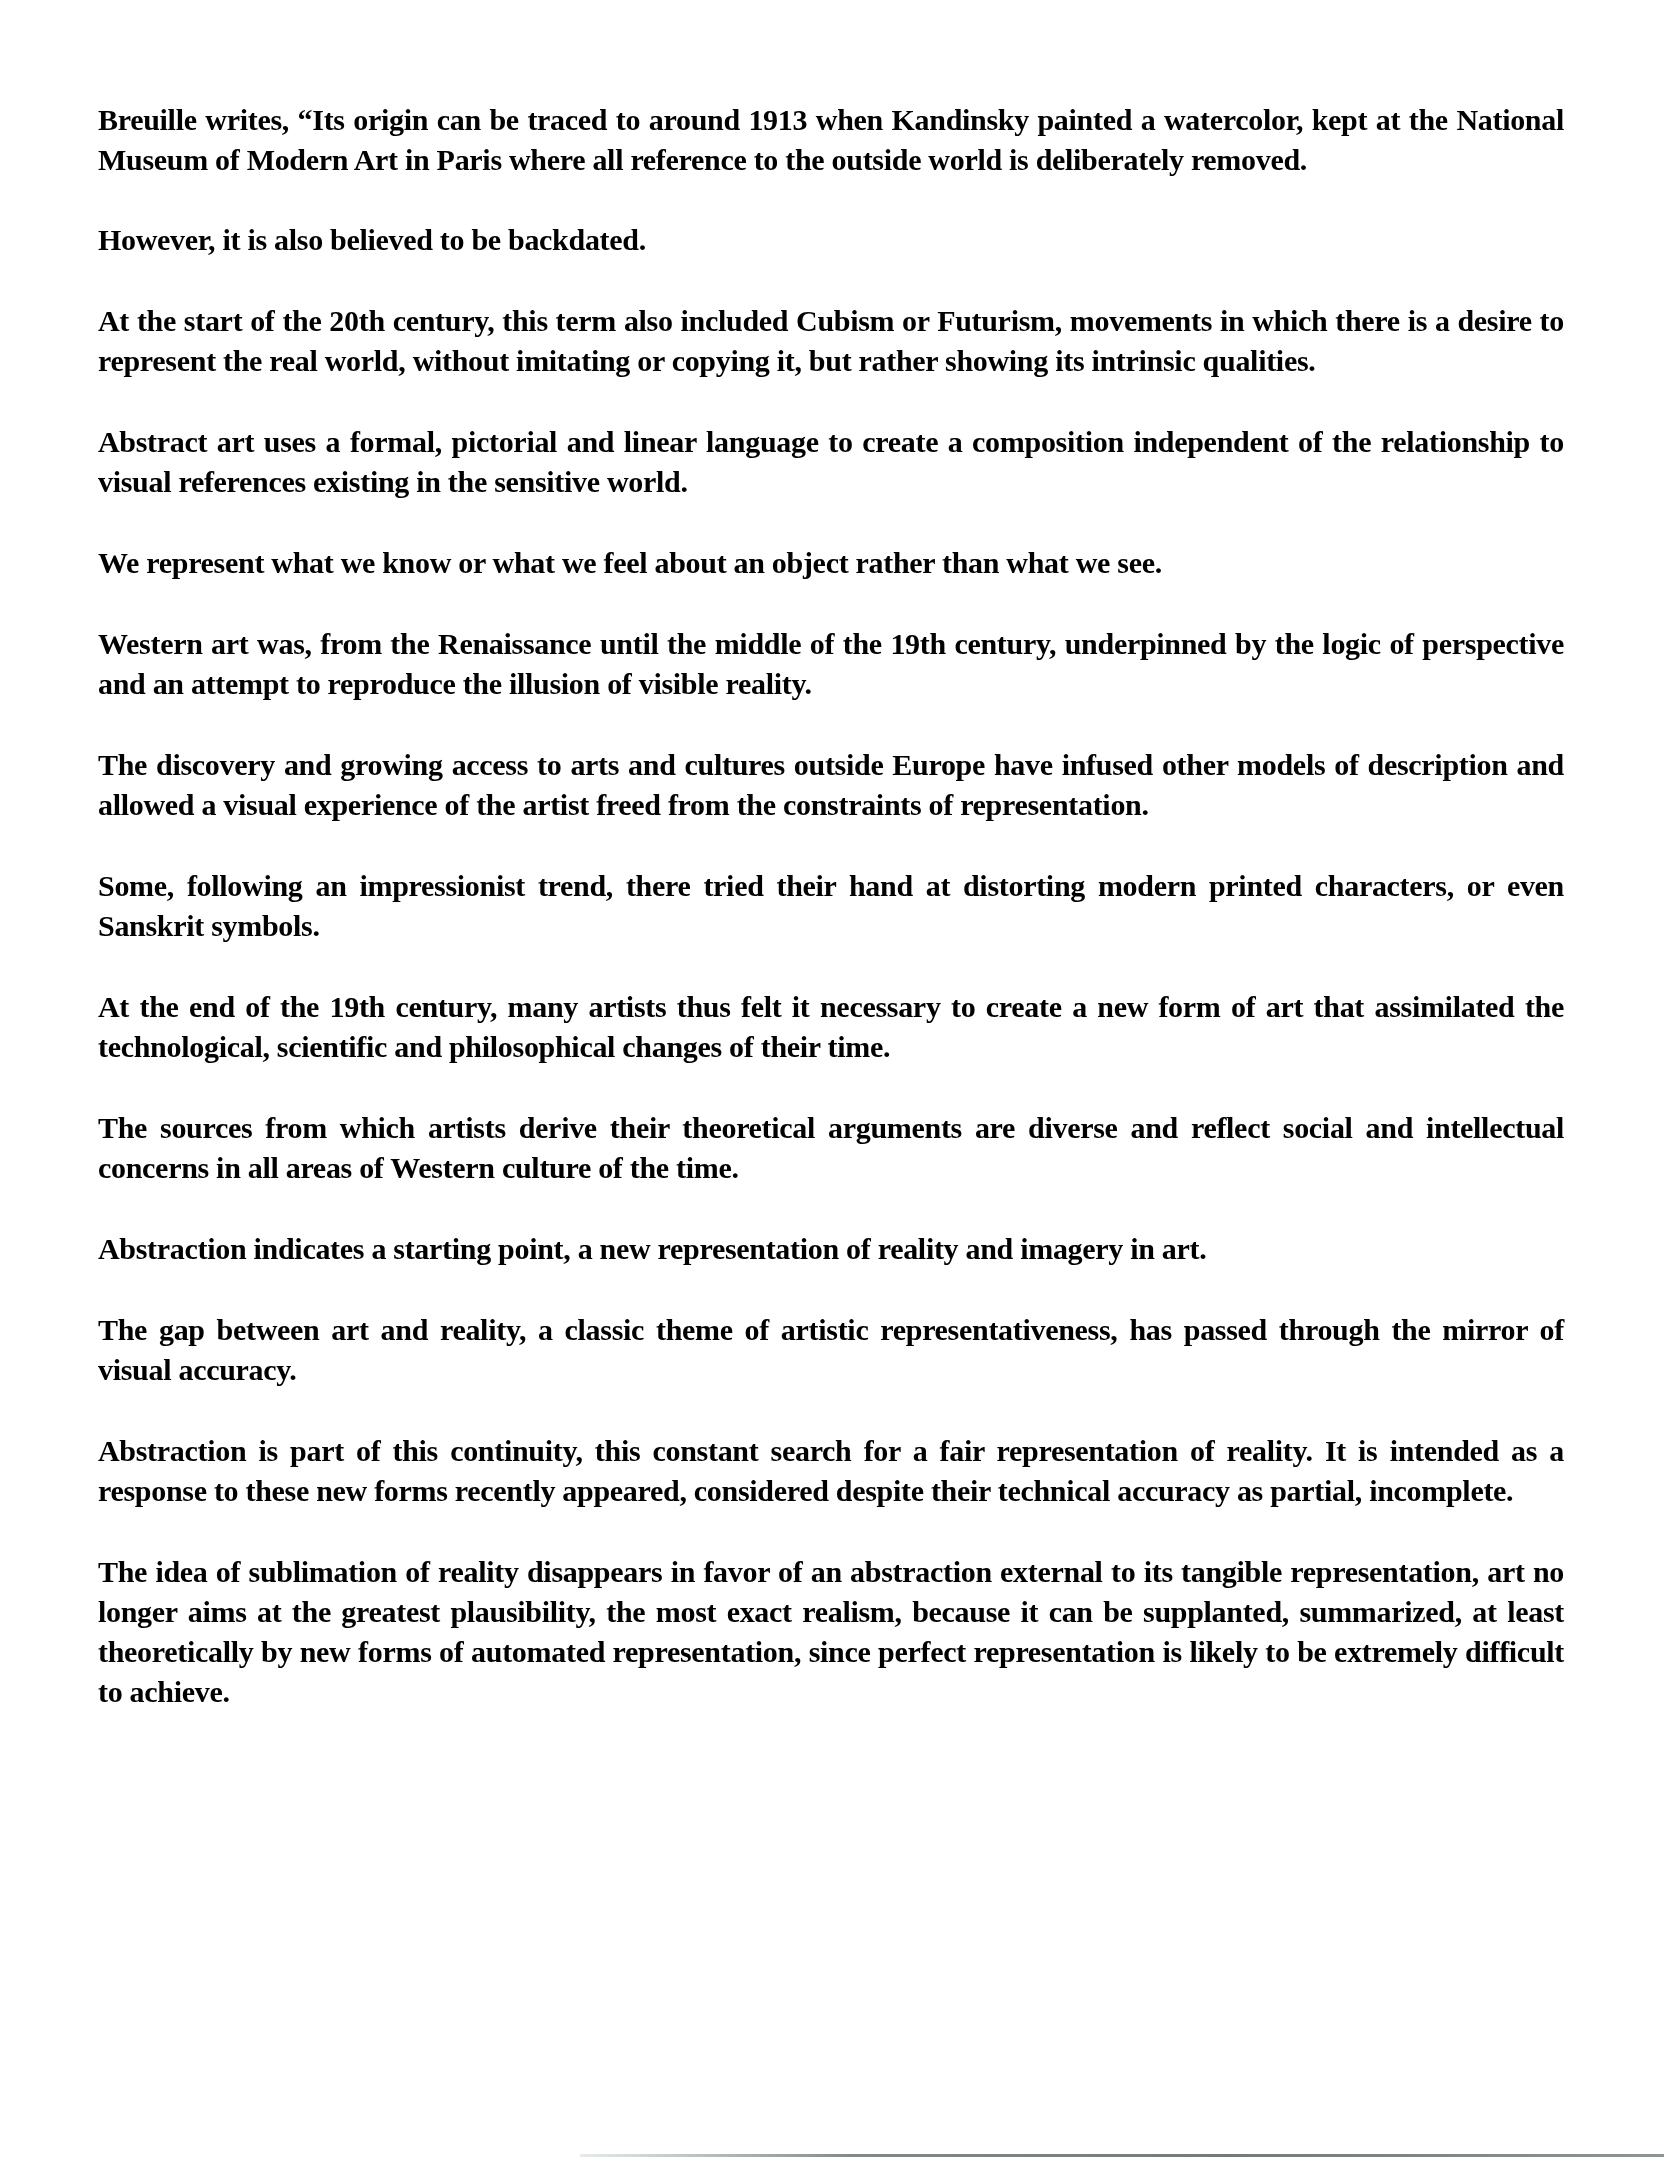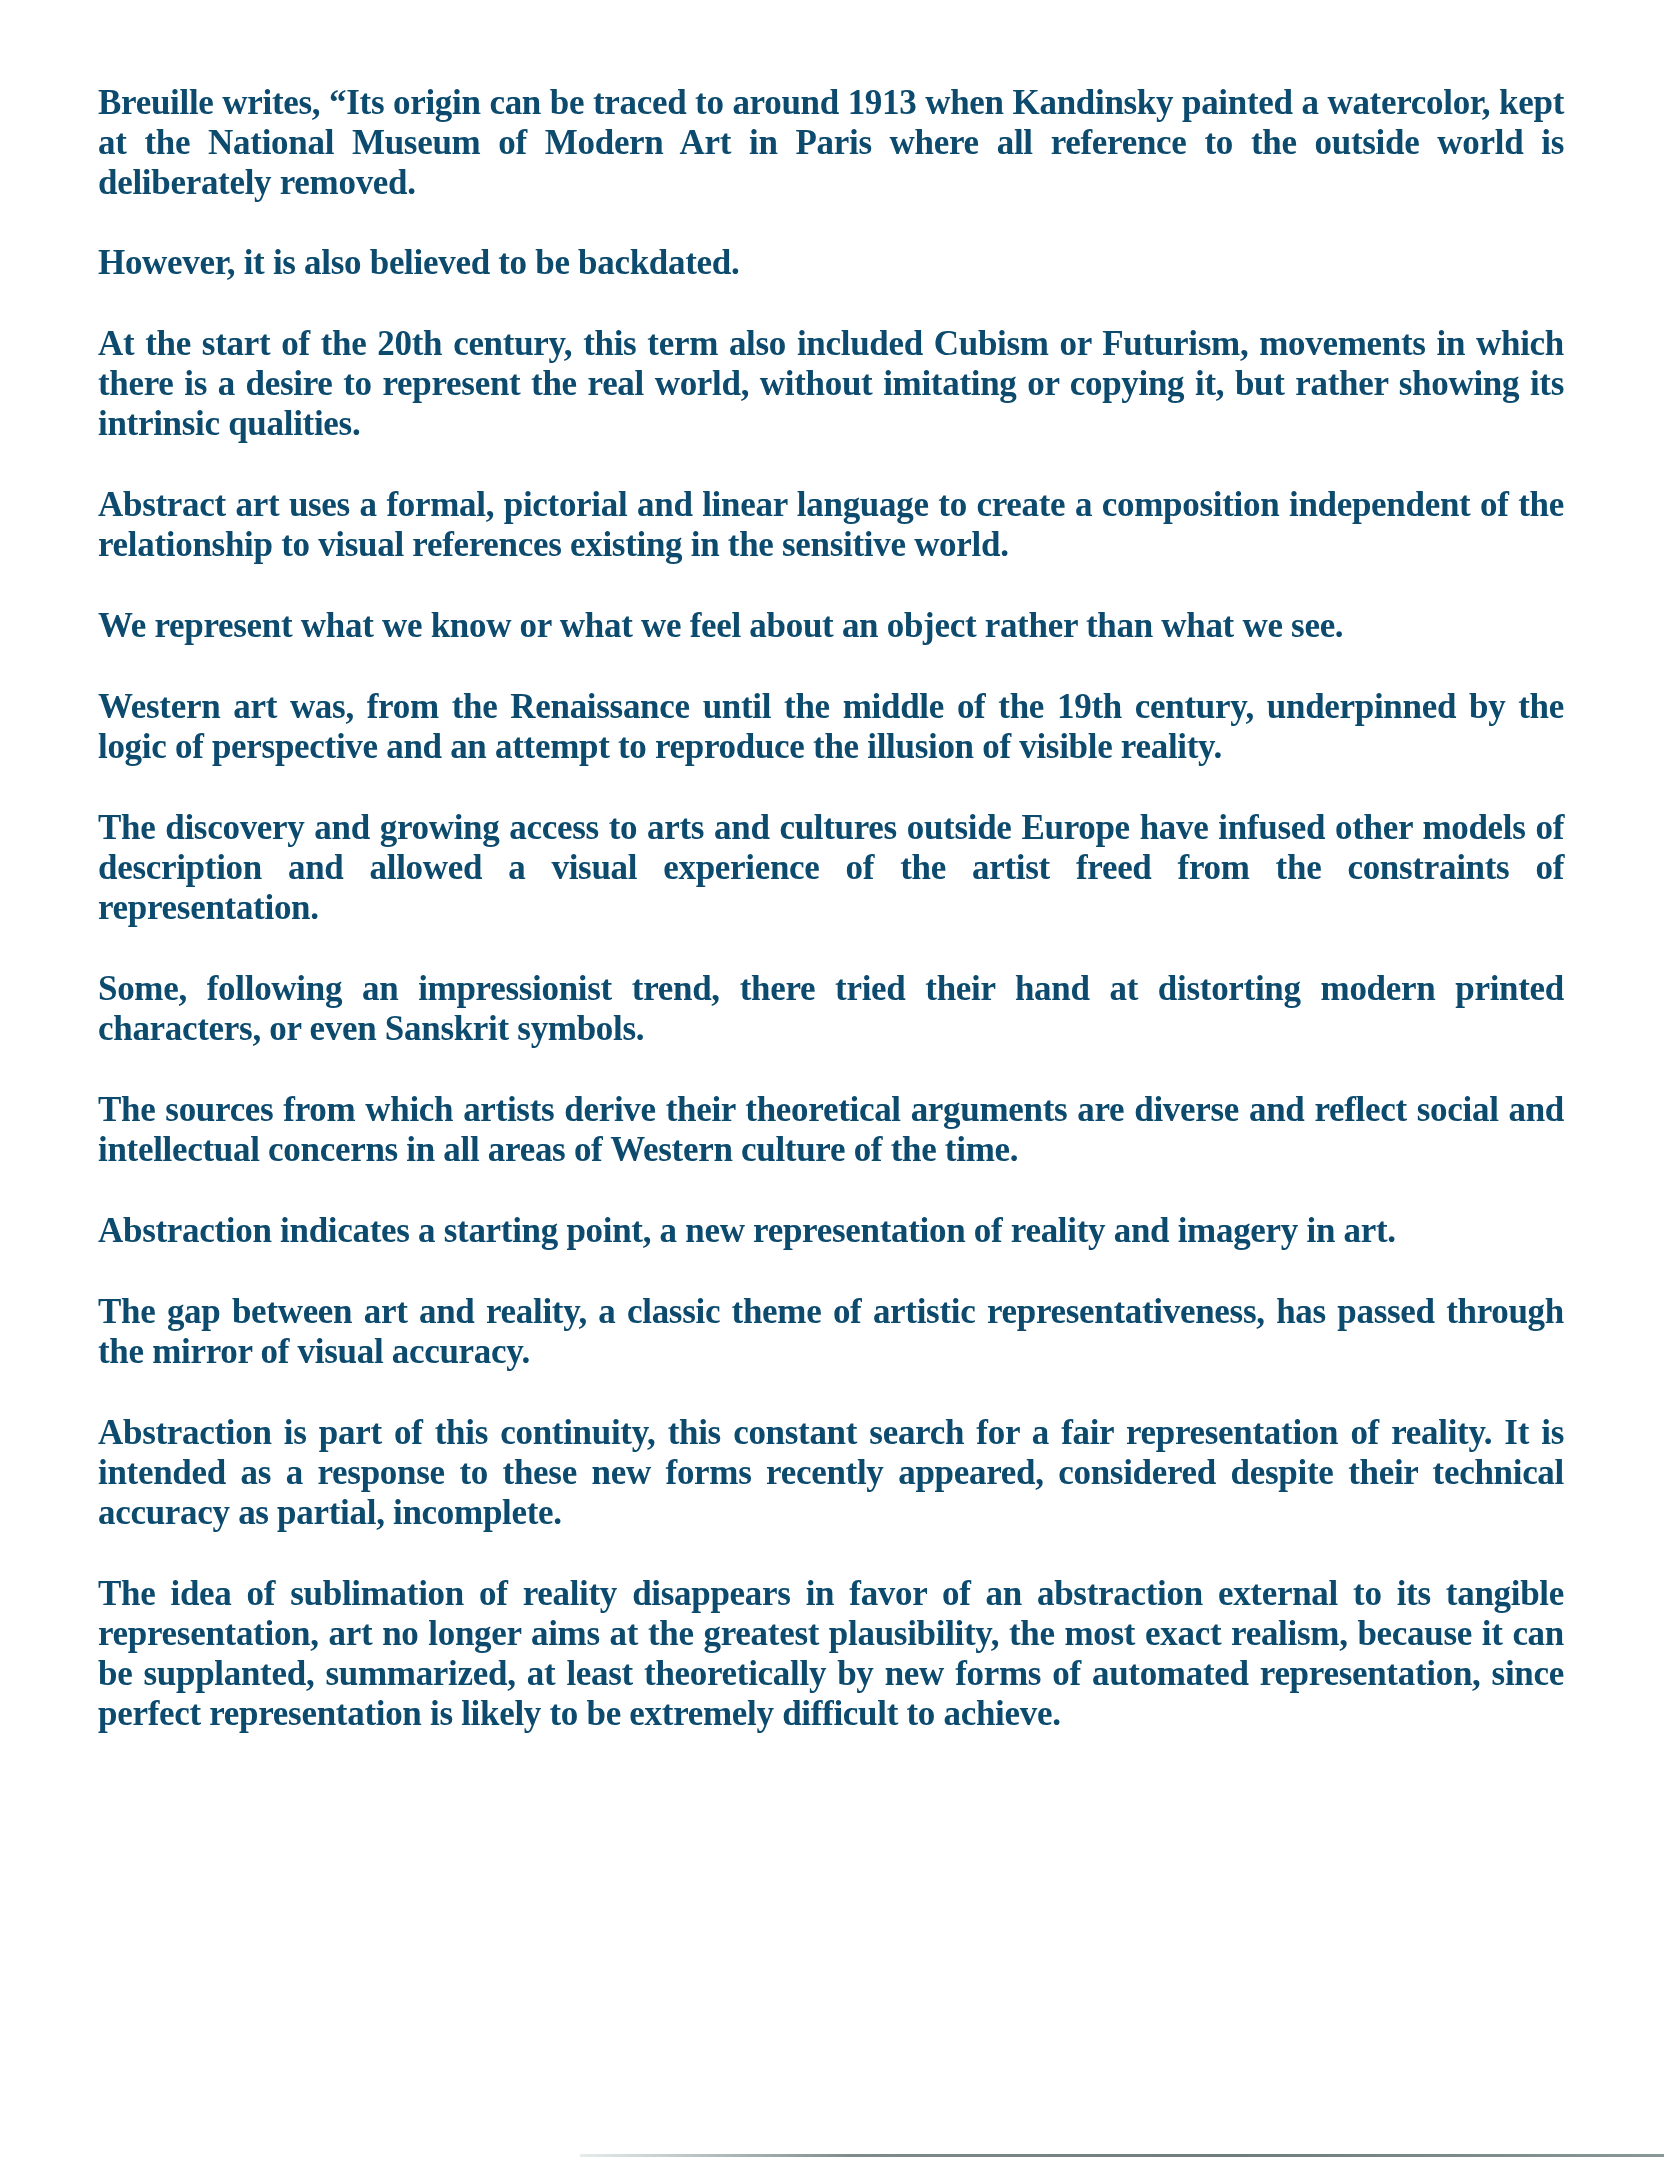--- a/index.html
+++ b/index.html
@@ -9,26 +9,26 @@
     }
     body {
       width: 1664px;
       height: 2158px;
       position: relative;
       overflow: hidden;
     }
     .page {
       position: absolute;
       left: 98px;
-      top: 83px;
+      top: 100px;
       width: 1466px;
       font-family: "Liberation Serif", "DejaVu Serif", serif;
       font-weight: bold;
-      color: #0c4a6e;
-      font-size: 35px;
+      color: #000000;
+      font-size: 30px;
       line-height: 40px;
       letter-spacing: -0.3px;
     }
     .para {
       margin: 0 0 41px 0;
       text-align: justify;
       text-align-last: left;
       hyphens: manual;
     }
     .para.p0 { margin-bottom: 40px; }
@@ -47,20 +47,21 @@
 
 <div class="page">
   <p class="para p0">Breuille writes, “Its origin can be traced to around 1913 when Kandinsky painted a wa­tercolor, kept at the National Museum of Modern Art in Paris where all reference to the outside world is deliberately removed.</p>
   <p class="para p1">However, it is also believed to be backdated.</p>
   <p class="para">At the start of the 20th century, this term also included Cubism or Futurism, movements in which there is a desire to represent the real world, without imitating or copying it, but rather showing its intrinsic qualities.</p>
   <p class="para">Abstract art uses a formal, pictorial and linear language to create a composition indepen­dent of the relationship to visual references existing in the sensitive world.</p>
   <p class="para">We represent what we know or what we feel about an object rather than what we see.</p>
   <p class="para">Western art was, from the Renaissance until the middle of the 19th century, underpinned by the logic of perspective and an attempt to reproduce the illusion of visible reality.</p>
   <p class="para">The discovery and growing access to arts and cultures outside Europe have infused other models of description and allowed a visual experience of the artist freed from the cons­traints of representation.</p>
   <p class="para">Some, following an impressionist trend, there tried their hand at distorting modern printed characters, or even Sanskrit symbols.</p>
+  <p class="para">At the end of the 19th century, many artists thus felt it necessary to create a new form of art that assimilated the technological, scientific and philosophical changes of their time.</p>
   <p class="para">The sources from which artists derive their theoretical arguments are diverse and reflect social and intellectual concerns in all areas of Western culture of the time.</p>
   <p class="para">Abstraction indicates a starting point, a new representation of reality and imagery in art.</p>
   <p class="para">The gap between art and reality, a classic theme of artistic representativeness, has passed through the mirror of visual accuracy.</p>
   <p class="para">Abstraction is part of this continuity, this constant search for a fair representation of rea­lity. It is intended as a response to these new forms recently appeared, considered despite their technical accuracy as partial, incomplete.</p>
   <p class="para">The idea of sublimation of reality disappears in favor of an abstraction external to its tangible representation, art no longer aims at the greatest plausibility, the most exact rea­lism, because it can be supplanted, summarized, at least theoretically by new forms of automated representation, since perfect representation is likely to be extremely difficult to achieve.</p>
 </div>
 
 <div class="scan-line"></div>
 
 </body></html>

